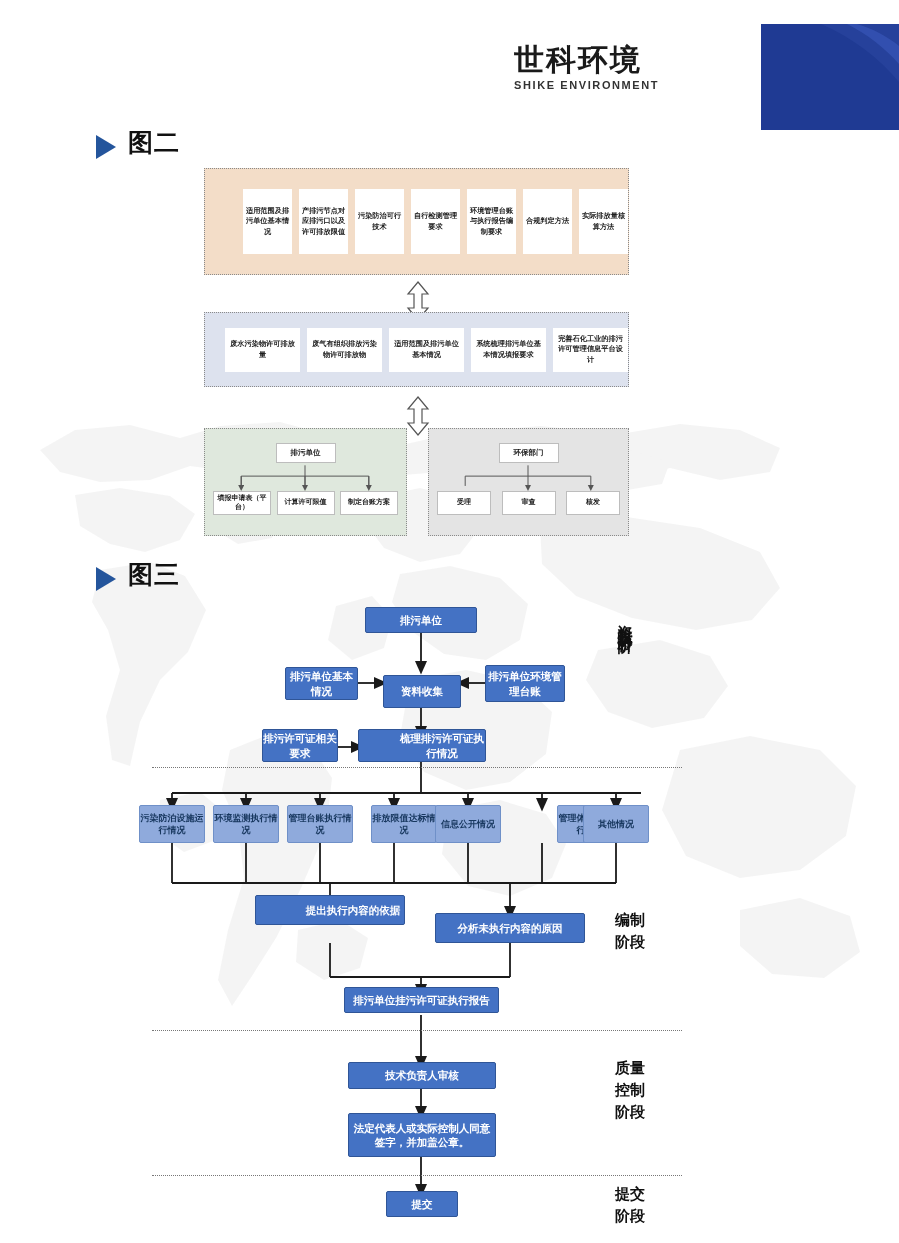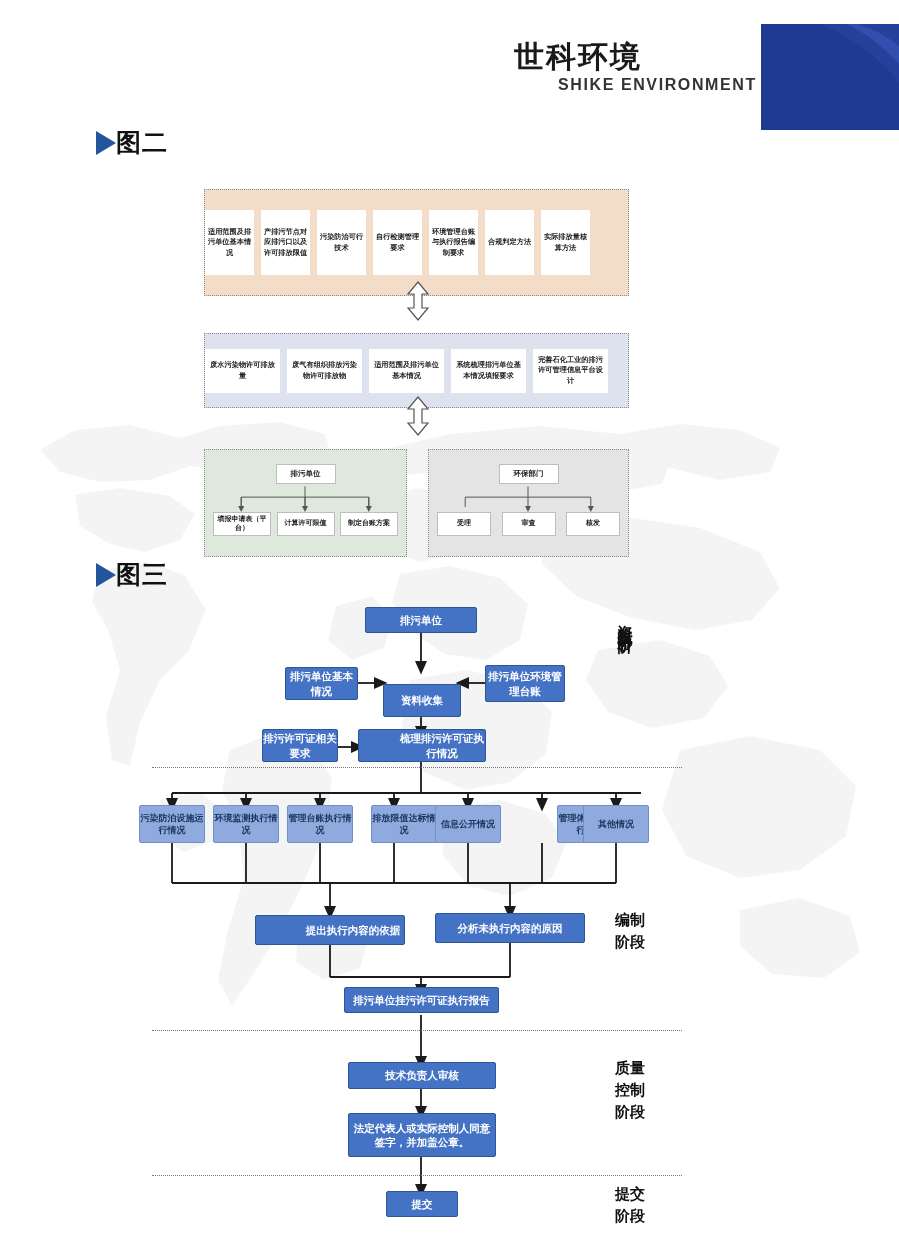--- a/index.html
+++ b/index.html
@@ -20,36 +20,36 @@
     opacity:0.55;
     pointer-events:none;
     z-index:0;
   }
 
   
   .header { position:absolute; top:0; left:0; width:899px; height:140px; z-index:5; }
   .logo-wrap { position:absolute; left:508px; top:25px; width:250px; height:85px; display:flex; align-items:center; }
   .leaf-mark { position:relative; width:108px; height:80px; flex:0 0 auto; }
   .brand-cn { font-family:"DejaVu Sans","Liberation Sans",sans-serif; font-size:30px; font-weight:700; color:#1a1a1a; letter-spacing:2px; line-height:1; }
-  .brand-en { font-family:"Liberation Sans",sans-serif; font-size:16px; font-weight:700; color:#333; letter-spacing:1.6px; margin-top:4px;margin-left:44px; }
+  .brand-en { font-family:"Liberation Sans",sans-serif; font-size:11px; font-weight:700; color:#333; letter-spacing:1.6px; margin-top:4px; }
   .brand-text { margin-left:6px; }
   .blue-block { position:absolute; left:761px; top:24px; width:138px; height:106px; overflow:hidden; }
 
   
-  .sec-title { position:absolute; display:flex; align-items:center; z-index:6; }
+  .sec-title { position:absolute; display:flex; align-items:flex-end; gap:12px; z-index:6; }
   .tri { width:0;height:0;border-left:20px solid #24559C;border-top:12px solid transparent;border-bottom:12px solid transparent; }
   .sec-title span { font-family:"DejaVu Serif","Liberation Serif",serif; font-size:25px; font-weight:700; color:#111; letter-spacing:1px; }
 
   
   .fig2 { position:absolute; left:0; top:160px; width:899px; z-index:4; }
 
   .band {
     position:absolute;
     border:1px dotted #8a8a8a;
-    display:flex; align-items:center; justify-content:flex-start;margin-top:21px;
+    display:flex; align-items:center; justify-content:flex-end;
   }
   .band.tan   { left:204px; top:8px;   width:425px; height:107px; background:#f3ddc8; }
   .band.lav   { left:204px; top:152px; width:425px; height:75px;  background:#dde2ee; }
   .band.green { left:204px; top:268px; width:203px; height:108px; background:#dfe8dd; }
   .band.gray  { left:428px; top:268px; width:201px; height:108px; background:#e4e4e4; }
 
   .chips { display:flex; gap:7px; align-items:center; justify-content:center; }
   .chip {
     background:#fff; border:none;
     font-size:7.2px; line-height:1.45; font-weight:700; color:#1b1b1b;
@@ -288,41 +288,41 @@
       <path d="M421 494 L421 518" marker-end="url(#ar)"></path>
 
       <path d="M421 562 L421 596" marker-end="url(#ar)"></path>
     </g>
   </svg>
 
   <div class="fnode" style="left:365px; top:12px; width:112px; height:26px;">排污单位</div>
 
   <div class="fnode" style="left:285px; top:72px; width:73px; height:33px;">排污单位基本情况</div>
 
-  <div class="fnode" style="left:383px; top:89px; width:78px; height:33px;">资料收集</div>
+  <div class="fnode" style="left:383px; top:80px; width:78px; height:33px;">资料收集</div>
 
   <div class="fnode" style="left:485px; top:70px; width:80px; height:37px;">排污单位环境管理台账</div>
 
   <div class="fnode" style="left:262px; top:134px; width:76px; height:33px;">排污许可证相关要求</div>
 
   <div class="fnode" style="left:358px; top:134px; width:128px; height:33px;padding-left:40px;">梳理排污许可证执行情况</div>
 
   <div class="stage-vert" style="left:615px; top:18px; height:155px;">资料收集与分析阶</div>
 
   <div class="divider" style="left:152px; top:172px; width:530px;"></div>
 
   <div class="fnode light" style="left:139px; top:210px; width:66px; height:38px;">污染防泊设施运行情况</div>
   <div class="fnode light" style="left:213px; top:210px; width:66px; height:38px;">环境监测执行情况</div>
   <div class="fnode light" style="left:287px; top:210px; width:66px; height:38px;">管理台账执行情况</div>
   <div class="fnode light" style="left:371px; top:210px; width:66px; height:38px;">排放限值达标情况</div>
   <div class="fnode light" style="left:435px; top:210px; width:66px; height:38px;">信息公开情况</div>
   <div class="fnode light" style="left:509px; top:210px; width:66px; height:38px;margin-left:48px;">管理体系建设运行情况</div>
   <div class="fnode light" style="left:583px; top:210px; width:66px; height:38px;">其他情况</div>
 
-  <div class="fnode" style="left:255px; top:320px; width:150px; height:30px;padding-left:46px;">提出执行内容的依据</div>
+  <div class="fnode" style="left:255px; top:300px; width:150px; height:30px;padding-left:46px;">提出执行内容的依据</div>
   <div class="fnode" style="left:435px; top:318px; width:150px; height:30px;">分析未执行内容的原因</div>
 
   <div class="stage-label" style="left:615px; top:318px;">编制</div>
   <div class="stage-label" style="left:615px; top:340px;">阶段</div>
 
   <div class="fnode" style="left:344px; top:392px; width:155px; height:26px;">排污单位挂污许可证执行报告</div>
 
   <div class="divider" style="left:152px; top:435px; width:530px;"></div>
 
   <div class="fnode" style="left:348px; top:467px; width:148px; height:27px;">技术负责人审核</div>

